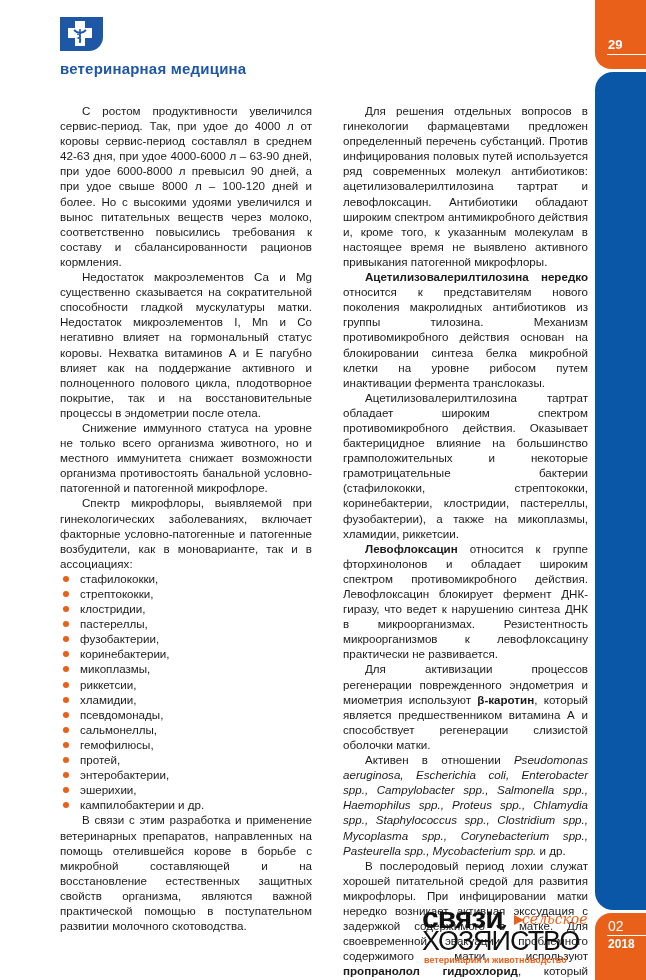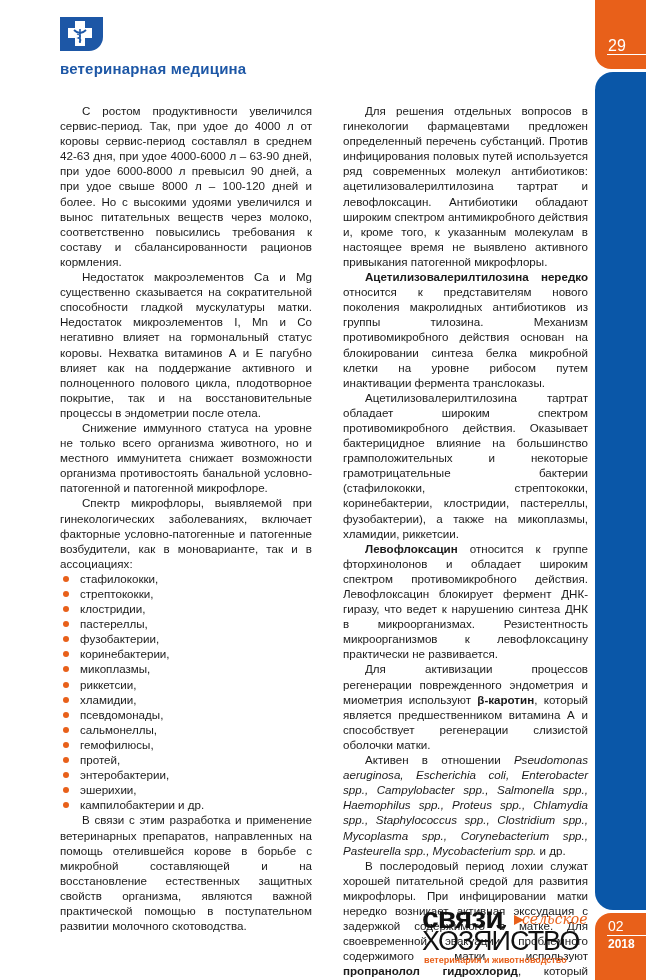--- a/index.html
+++ b/index.html
@@ -9,21 +9,21 @@
               border-bottom-right-radius:14px; }
   .logo-cross { position:absolute; left:8px; top:4px; width:24px; height:25px; }
   .logo-cross .v { position:absolute; left:7px; top:0; width:10px; height:25px; background:#fff; }
   .logo-cross .h { position:absolute; left:0; top:7px; width:24px; height:10px; background:#fff; }
   .logo-cross svg { position:absolute; left:3px; top:3px; }
   .section-title { position:absolute; left:60px; top:60px; font-size:15px; font-weight:bold; color:#1d57a6;
                    letter-spacing:0.2px; }
 
   .tab-top { position:absolute; left:595px; top:0; width:51px; height:69px; background:#e8601a;
              border-bottom-left-radius:16px; }
-  .page-num { position:absolute; left:608px; top:37px; font-size:16px; font-weight:normal; color:#fff; }
+  .page-num { position:absolute; left:608px; top:37px; font-size:13px; font-weight:bold; color:#fff; }
   .page-rule { position:absolute; left:607px; top:54px; width:39px; height:1px; background:#fff; }
   .blue-bar { position:absolute; left:595px; top:72px; width:51px; height:838px; background:#0a57a8;
               border-top-left-radius:18px; border-bottom-left-radius:18px; }
   .tab-bottom { position:absolute; left:595px; top:913px; width:51px; height:67px; background:#e8601a;
                 border-top-left-radius:16px; }
   .issue-num { position:absolute; left:608px; top:918px; font-size:14px; font-weight:normal; color:#fff; }
   .issue-rule { position:absolute; left:607px; top:935px; width:39px; height:1px; background:#fff; }
   .issue-year { position:absolute; left:608px; top:937px; font-size:12px; font-weight:bold; color:#fff; }
 
   .col { position:absolute; top:103px; font-size:11.6px; line-height:15.1px; text-align:justify; }

